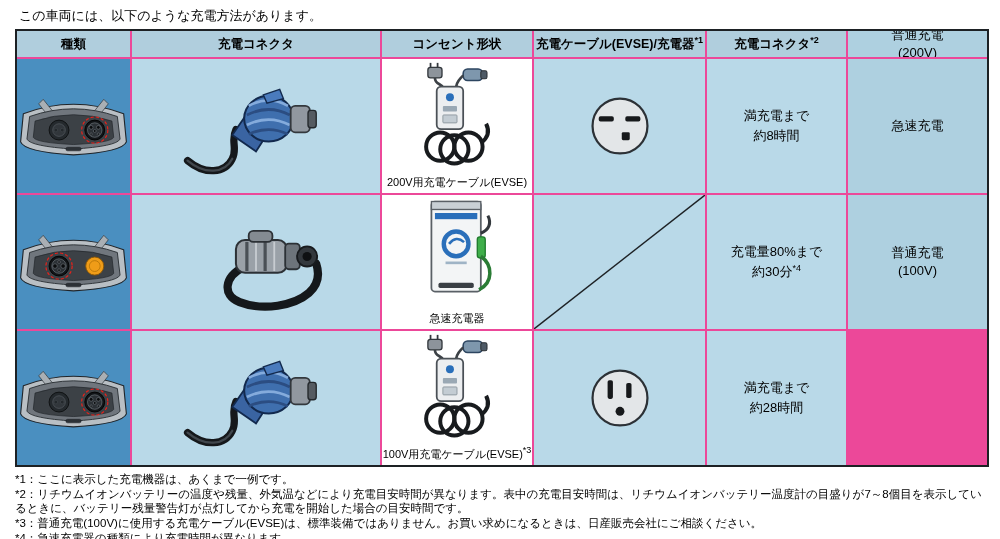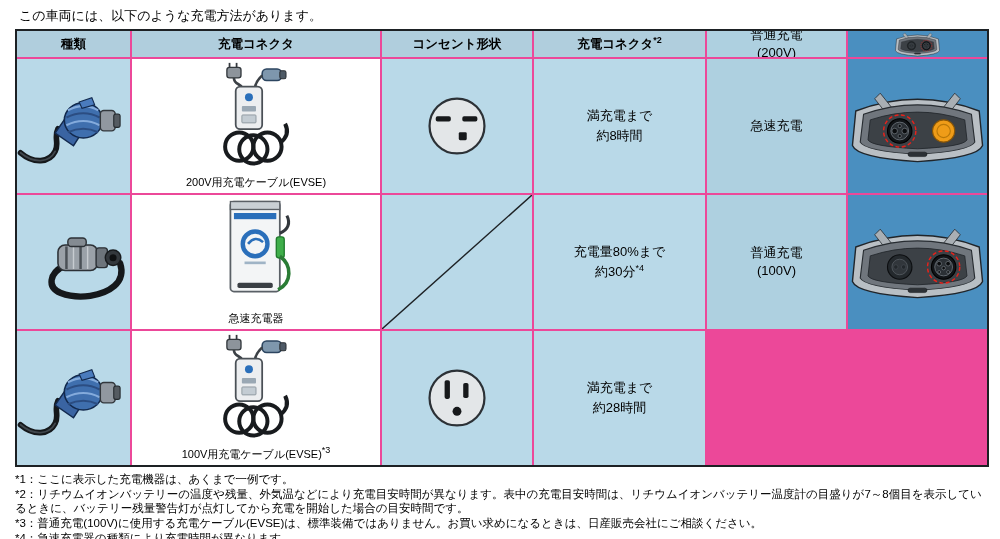--- a/index.html
+++ b/index.html
@@ -43,20 +43,23 @@
     <div class="cell th">
         <span><span>種類</span><sup></sup></span>
       </div>
     <div class="cell th">
         <span><span>充電コネクタ</span><sup></sup></span>
       </div>
     <div class="cell th">
         <span><span>コンセント形状</span><sup></sup></span>
       </div>
     <div class="cell th">
+        <span><span>充電ケーブル(EVSE)/充電器</span><sup>*1</sup></span>
+      </div>
+    <div class="cell th">
         <span><span>充電コネクタ</span><sup>*2</sup></span>
       </div>
 
     <div class="cell type">
       <div>普通充電</div>
       <div>(200V)</div>
     </div>
     <div class="cell port">
       <svg viewBox="0 0 250 138">
         <path d="M14 42 Q125 0 236 42 L242 104 Q234 126 125 133 Q16 126 8 104 Z" fill="#b9bfc4" stroke="#20252a" stroke-width="2.5"></path>

